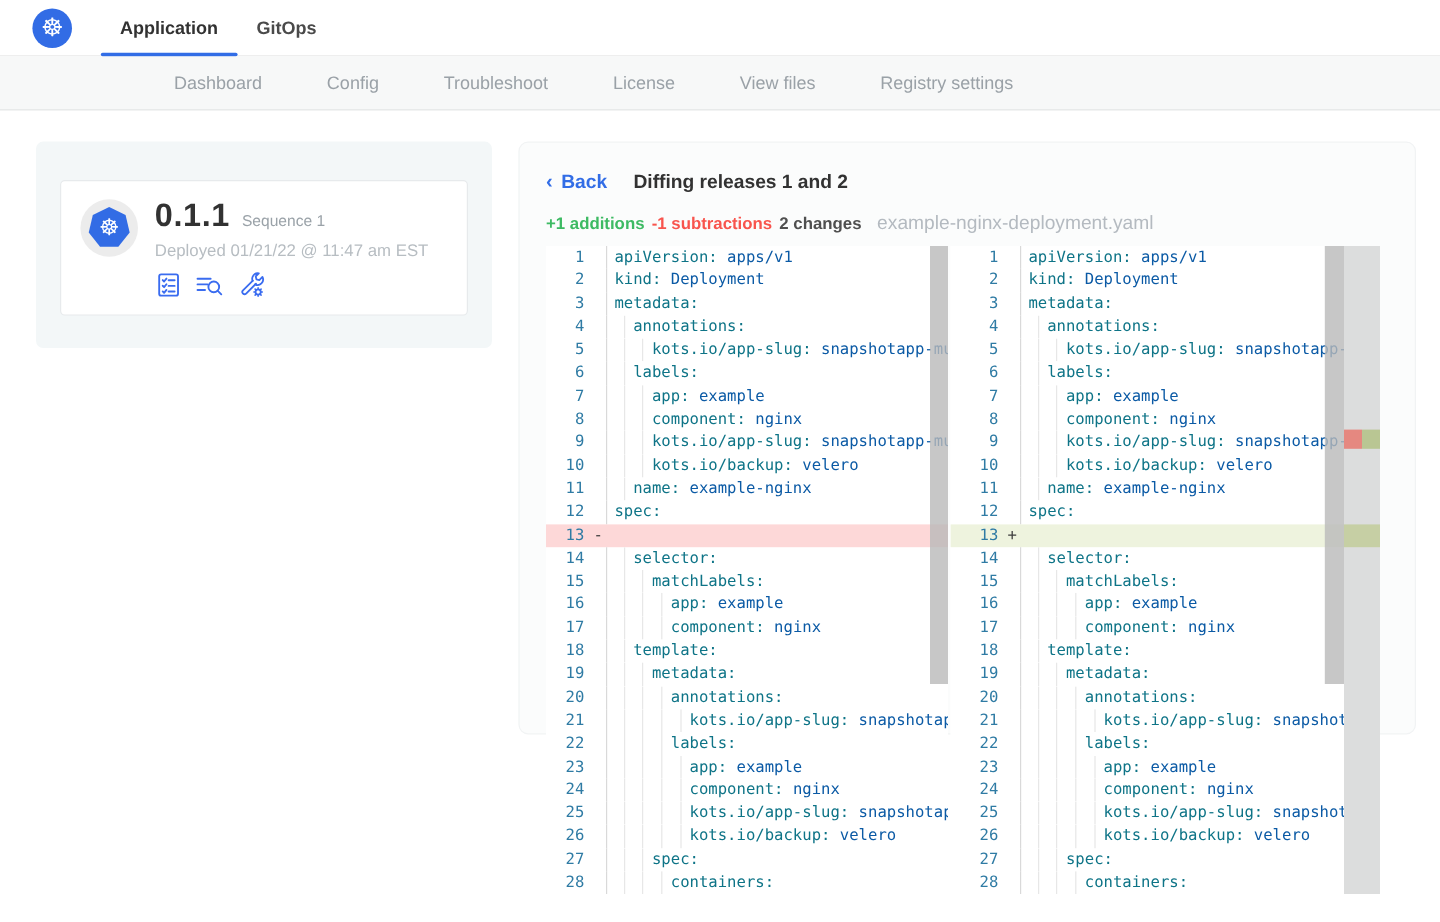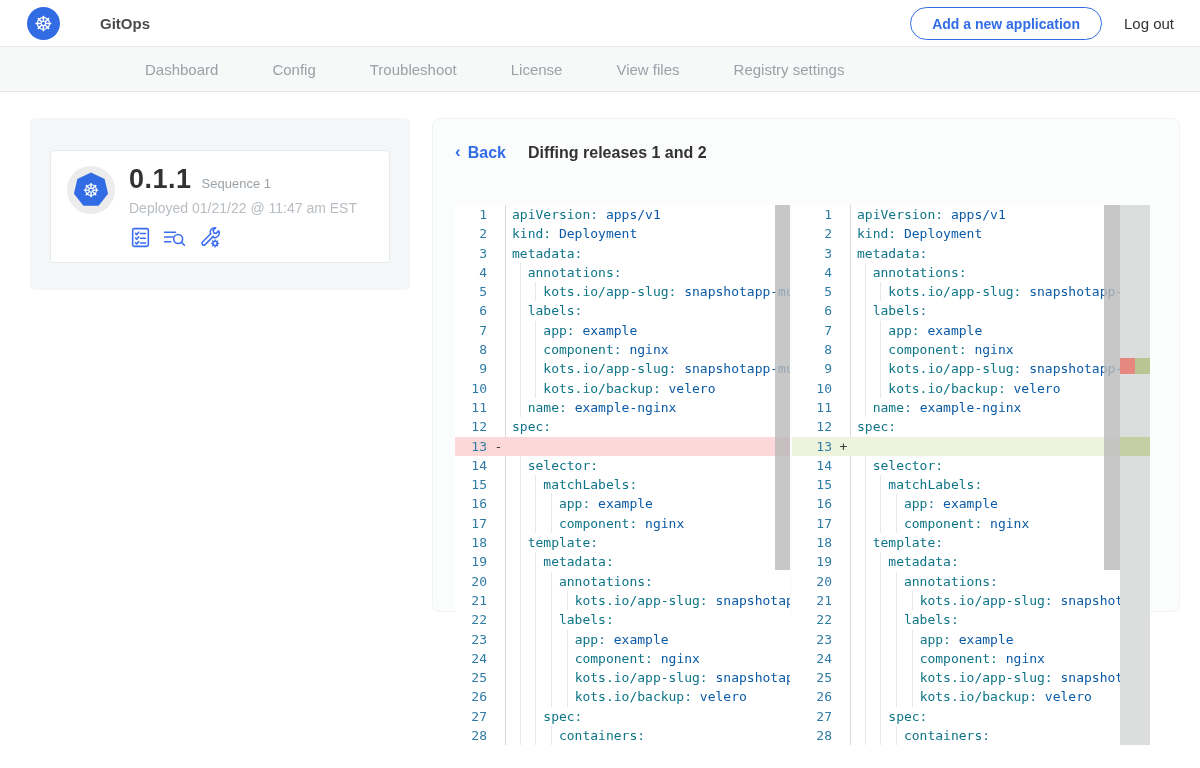--- a/index.html
+++ b/index.html
@@ -73,26 +73,23 @@
   .ruler-mark { position:absolute; }
 </style>
 </head>
 <body>
 
 <div id="app">
 
   <div class="topbar">
     <div class="logo-circ">☸</div>
     <div class="topnav" id="topnav">
+        <div class="ttab active">Application</div>
         <div class="ttab">GitOps</div>
       </div>
-    <div class="topbar-right">
-      <button class="add-app-btn">Add a new application</button>
-      <span class="logout">Log out</span>
-    </div>
   </div>
 
   <div class="subnav" id="subnav">
       <div class="stab">Dashboard</div>
       <div class="stab">Config</div>
       <div class="stab">Troubleshoot</div>
       <div class="stab">License</div>
       <div class="stab">View files</div>
       <div class="stab">Registry settings</div>
     </div>
@@ -149,20 +146,26 @@
   </div>
 
   <div class="diff-card"></div>
   <div class="diff-head">
     <span class="back-link">
       <span class="back-chev">‹</span>
       <span>Back</span>
     </span>
     <span class="diff-title">Diffing releases 1 and 2</span>
   </div>
+  <div class="diff-stats">
+    <span class="st-add">+1 additions</span>
+    <span class="st-sub">-1 subtractions</span>
+    <span class="st-chg">2 changes</span>
+    <span class="st-file">example-nginx-deployment.yaml</span>
+  </div>
 
   <div class="pane pane-left" id="paneLeft">
     <div class="scroll-thumb" style="right:0; top:0; height:365px;"></div>
   <div class="cline">
         <span class="lnum">1</span>
         <span class="lmark"></span>
         <span class="lcode"><span style="padding-left: 0px; display: inline-block;"><span class="ykey">apiVersion:</span> <span class="yval">apps/v1</span></span></span>
       </div>
       <div class="cline">
         <span class="lnum">2</span>

